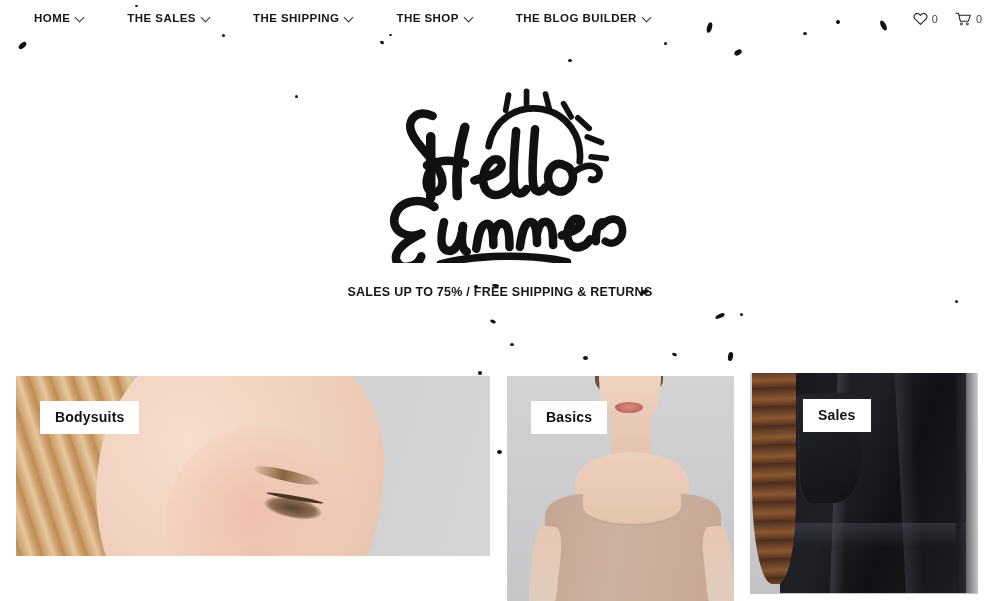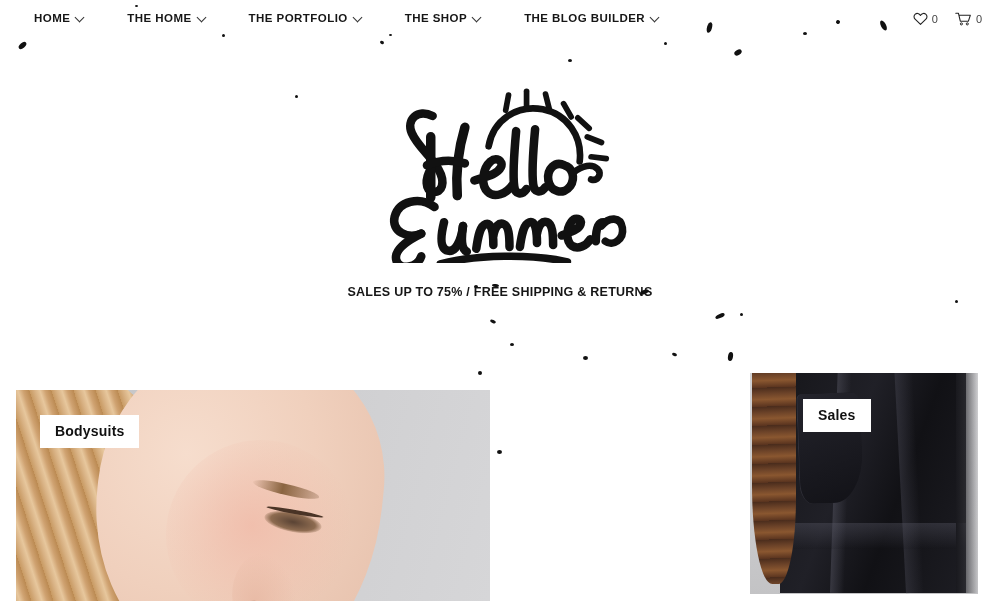--- a/index.html
+++ b/index.html
@@ -165,22 +165,22 @@
     font-weight: bold;
     letter-spacing: 0.2px;
     padding: 9px 15px 10px 15px;
     line-height: 1;
     z-index: 5;
     white-space: nowrap;
   }
 
   
   #card-bodysuits {
-    left: 16px; top: 19px;
-    width: 474px; height: 211px;
+    left: 16px; top: 5px;
+    width: 474px; height: 180px;
     background: #b91c1c;
   }
   .ph1-bg {
     position: absolute; inset: 0;
     background:
       linear-gradient(105deg, #c2c2c4 0%, #cdcdcf 45%, #d6d6d8 100%);
   }
   .ph1-hair {
     position: absolute;
     left: -40px; top: -30px;
@@ -393,26 +393,26 @@
   <div class="header">
 
     <nav class="nav">
 
       <div class="nav-item">
         <span class="nav-label">HOME</span>
         <span class="caret"></span>
       </div>
 
       <div class="nav-item">
-        <span class="nav-label">THE HOME</span>
+        <span class="nav-label">THE SALES</span>
         <span class="caret"></span>
       </div>
 
       <div class="nav-item">
-        <span class="nav-label">THE PORTFOLIO</span>
+        <span class="nav-label">THE SHIPPING</span>
         <span class="caret"></span>
       </div>
 
       <div class="nav-item">
         <span class="nav-label">THE SHOP</span>
         <span class="caret"></span>
       </div>
 
       <div class="nav-item">
         <span class="nav-label">THE BLOG BUILDER</span>
@@ -550,20 +550,35 @@
         <div class="ph1-brow"></div>
         <div class="ph1-eye"></div>
         <div class="ph1-lash"></div>
         <div class="ph1-nose"></div>
         <div class="ph1-nostril"></div>
 
       </div>
       <span class="card-label" style="left:24px; top:25px;">Bodysuits</span>
     </div>
 
+    <div class="card" id="card-basics">
+      <div class="card-photo">
+        <div class="ph2-bg"></div>
+        <div class="ph2-hair"></div>
+        <div class="ph2-head"></div>
+        <div class="ph2-lip"></div>
+        <div class="ph2-neck"></div>
+        <div class="ph2-chest"></div>
+        <div class="ph2-shirt"></div>
+        <div class="ph2-collar"></div>
+        <div class="ph2-arm-l"></div>
+        <div class="ph2-arm-r"></div>
+      </div>
+      <span class="card-label" style="left:24px; top:25px;">Basics</span>
+    </div>
 
     <div class="card" id="card-sales">
       <div class="card-photo">
         <div class="ph3-bg"></div>
         <div class="ph3-garment"></div>
         <div class="ph3-fold-a"></div>
         <div class="ph3-fold-b"></div>
         <div class="ph3-sleeve"></div>
         <div class="ph3-waist"></div>
         <div class="ph3-right"></div>

